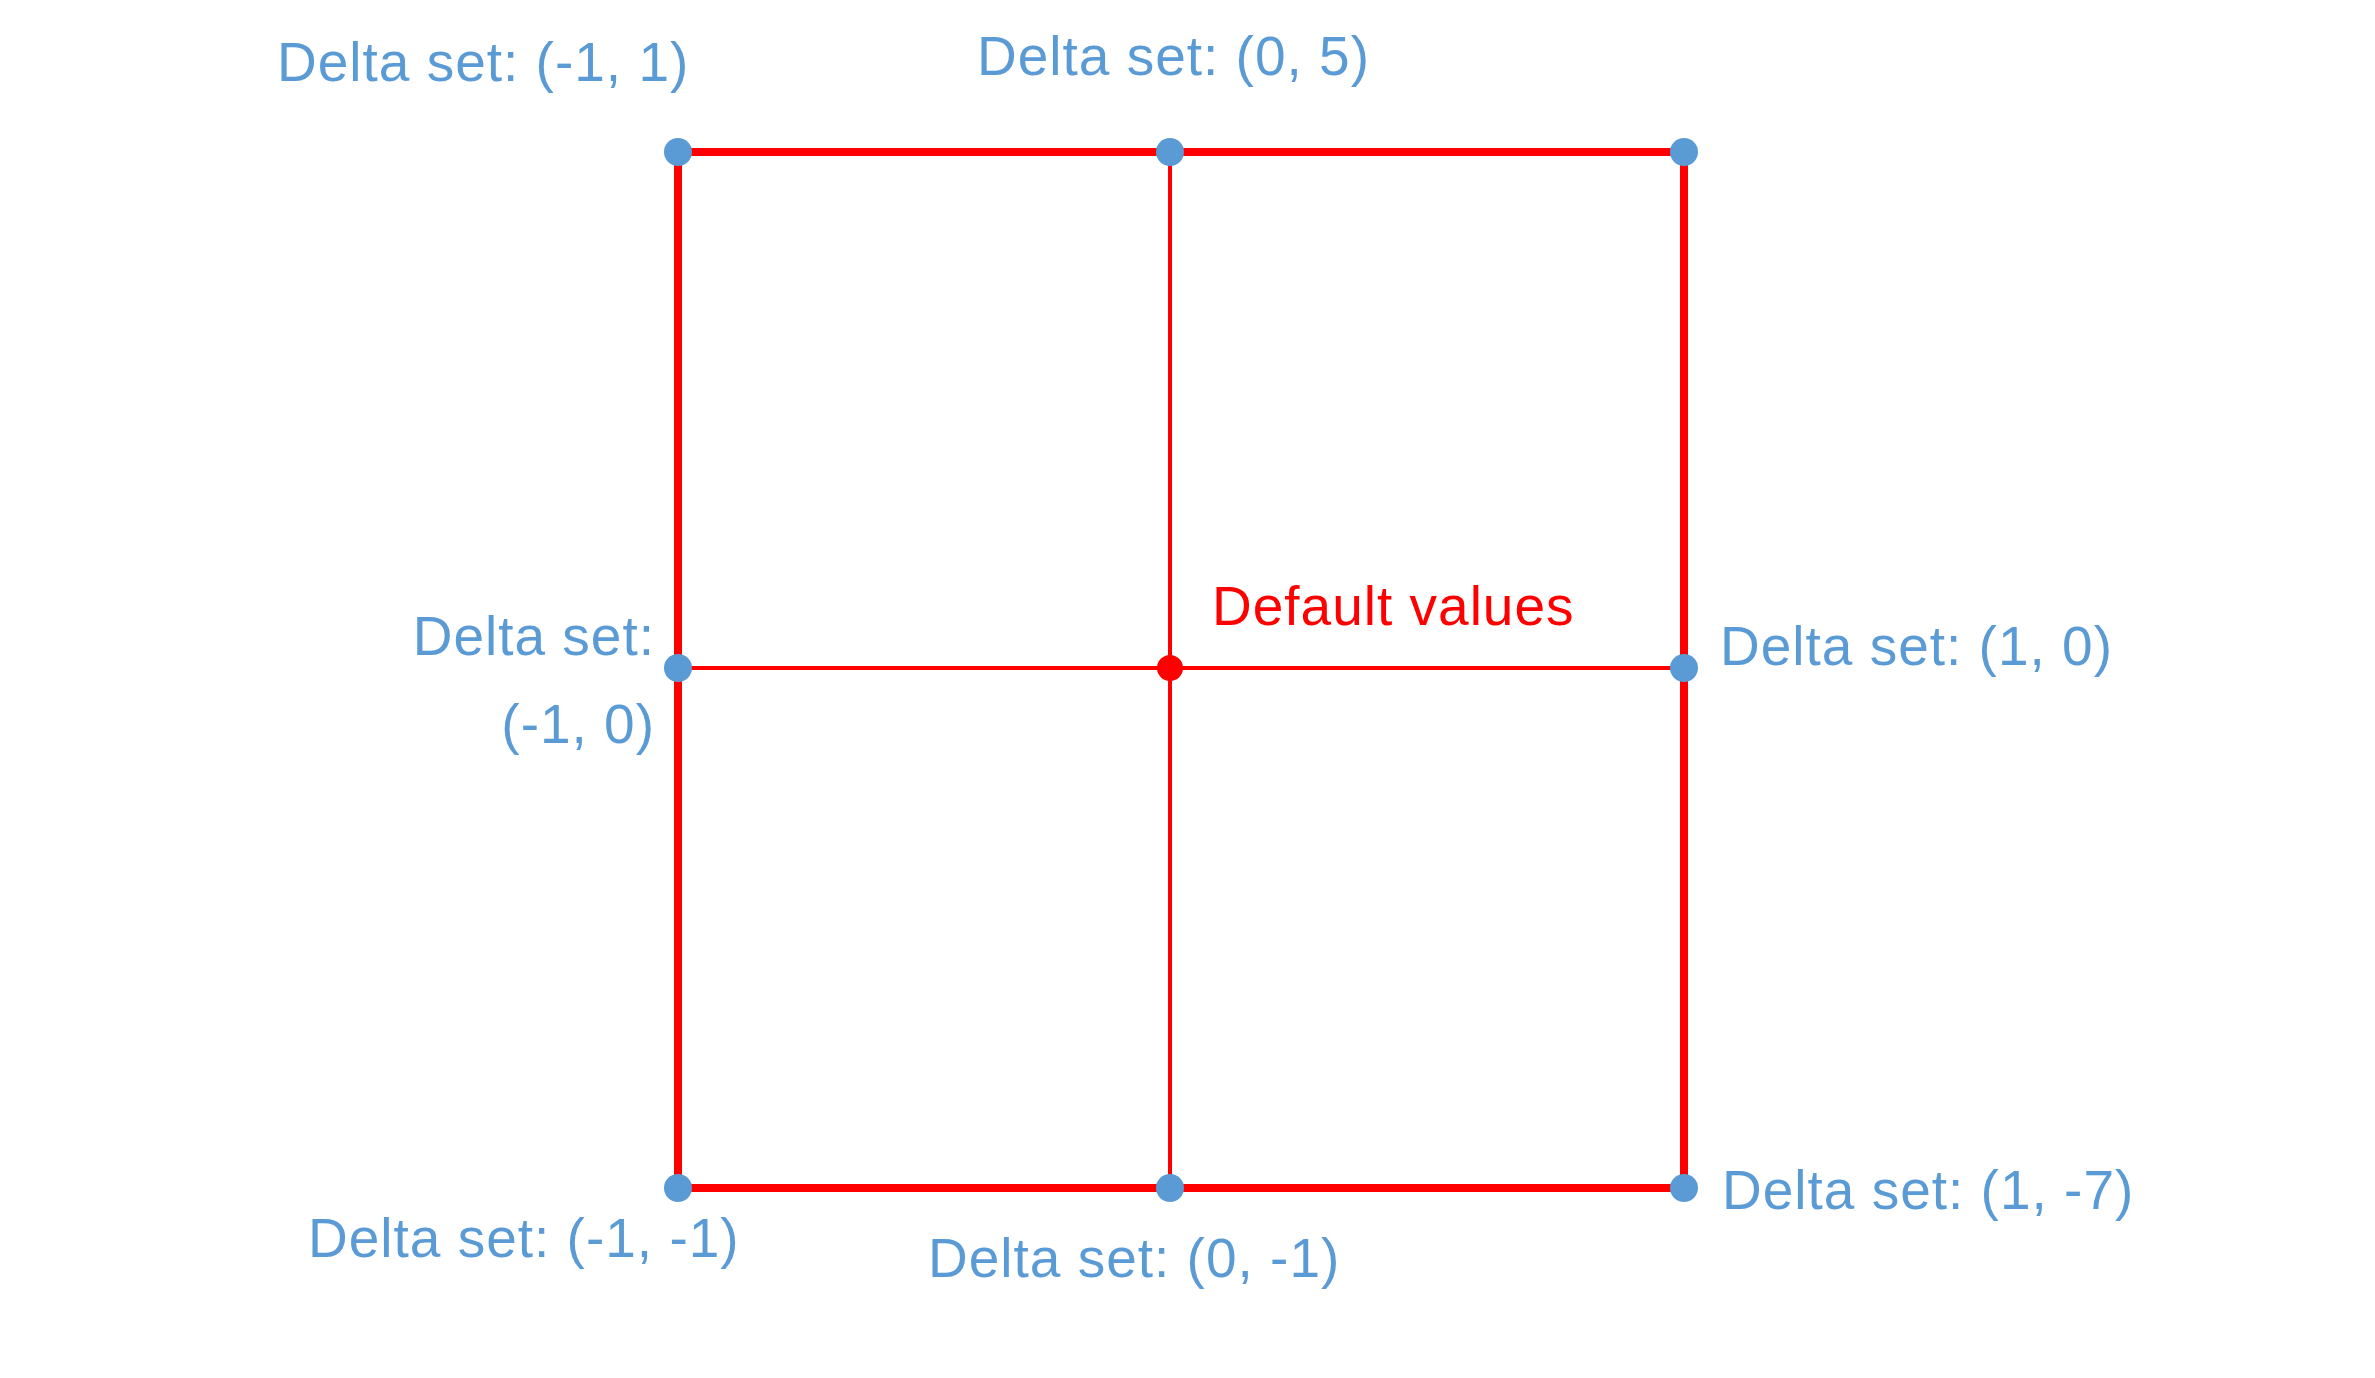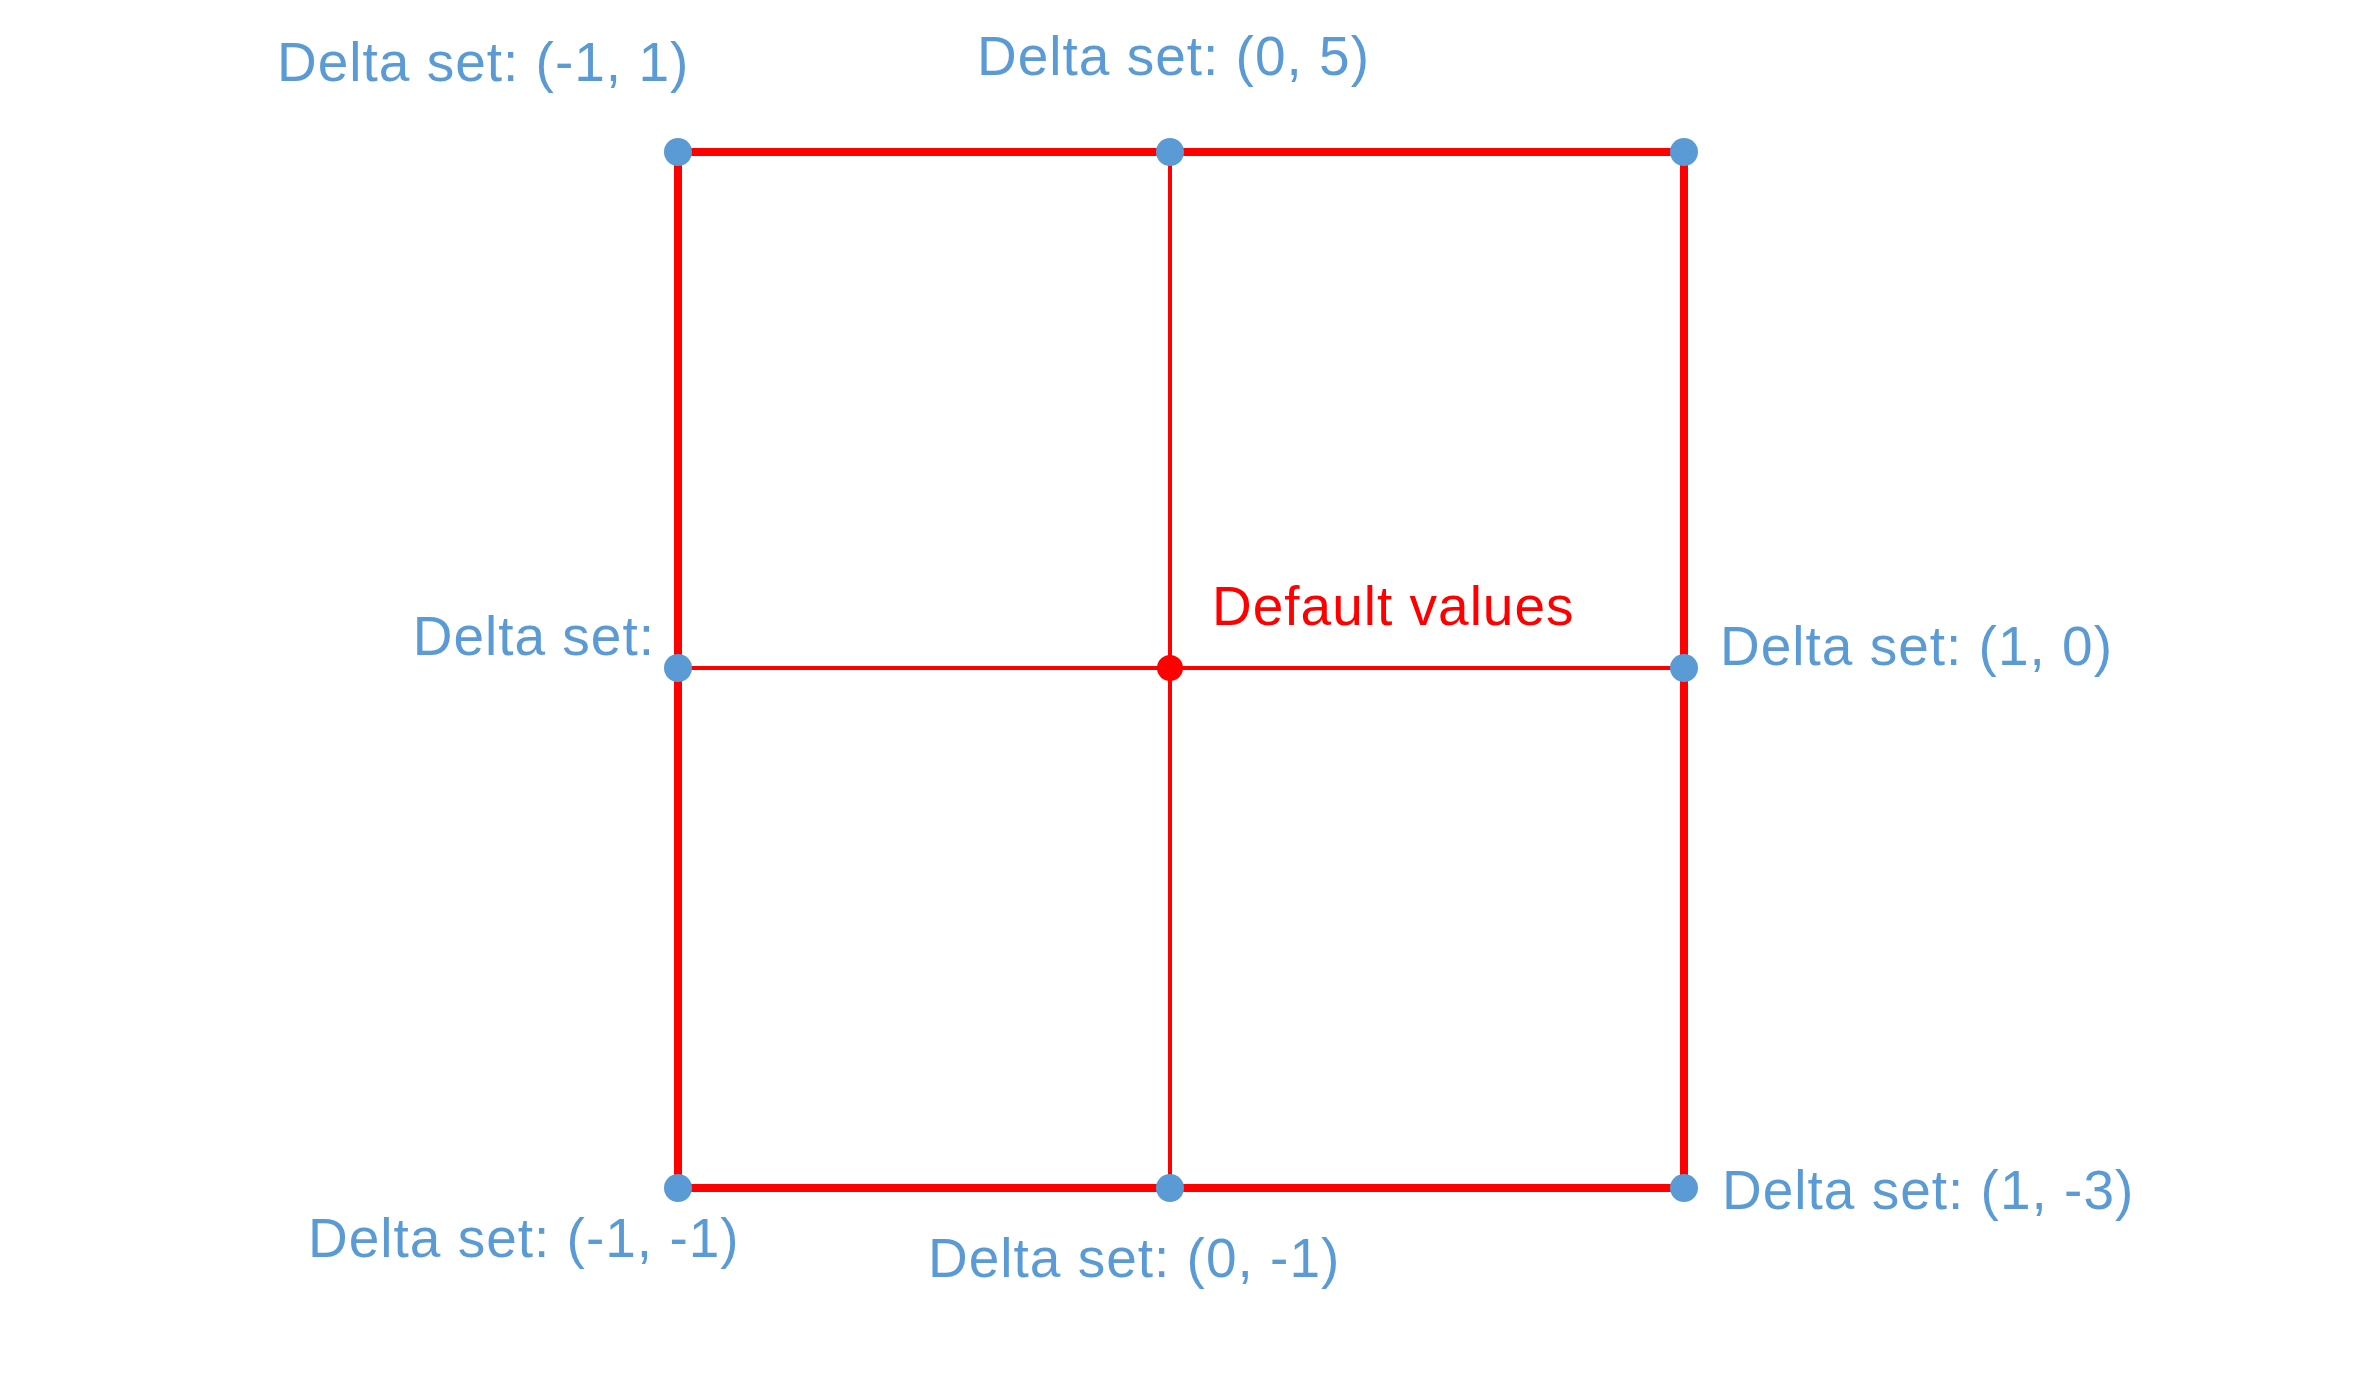--- a/index.html
+++ b/index.html
@@ -106,25 +106,26 @@
   <div class="dot bc"></div>
   <div class="dot br"></div>
 
   <div class="label lbl-top-left">Delta set: (-1, 1)</div>
 
   <div class="label lbl-top-center">Delta set: (0, 5)</div>
 
 
   <div class="label lbl-mid-left">
     <span class="line">Delta set:</span>
+    <span class="line">(-1, 0)</span>
   </div>
 
   <div class="label red lbl-center">Default values</div>
 
   <div class="label lbl-mid-right">Delta set: (1, 0)</div>
 
   <div class="label lbl-bottom-left">Delta set: (-1, -1)</div>
 
   <div class="label lbl-bottom-center">Delta set: (0, -1)</div>
 
-  <div class="label lbl-bottom-right">Delta set: (1, -3)</div>
+  <div class="label lbl-bottom-right">Delta set: (1, -7)</div>
 
 </div>
 
 </body></html>

